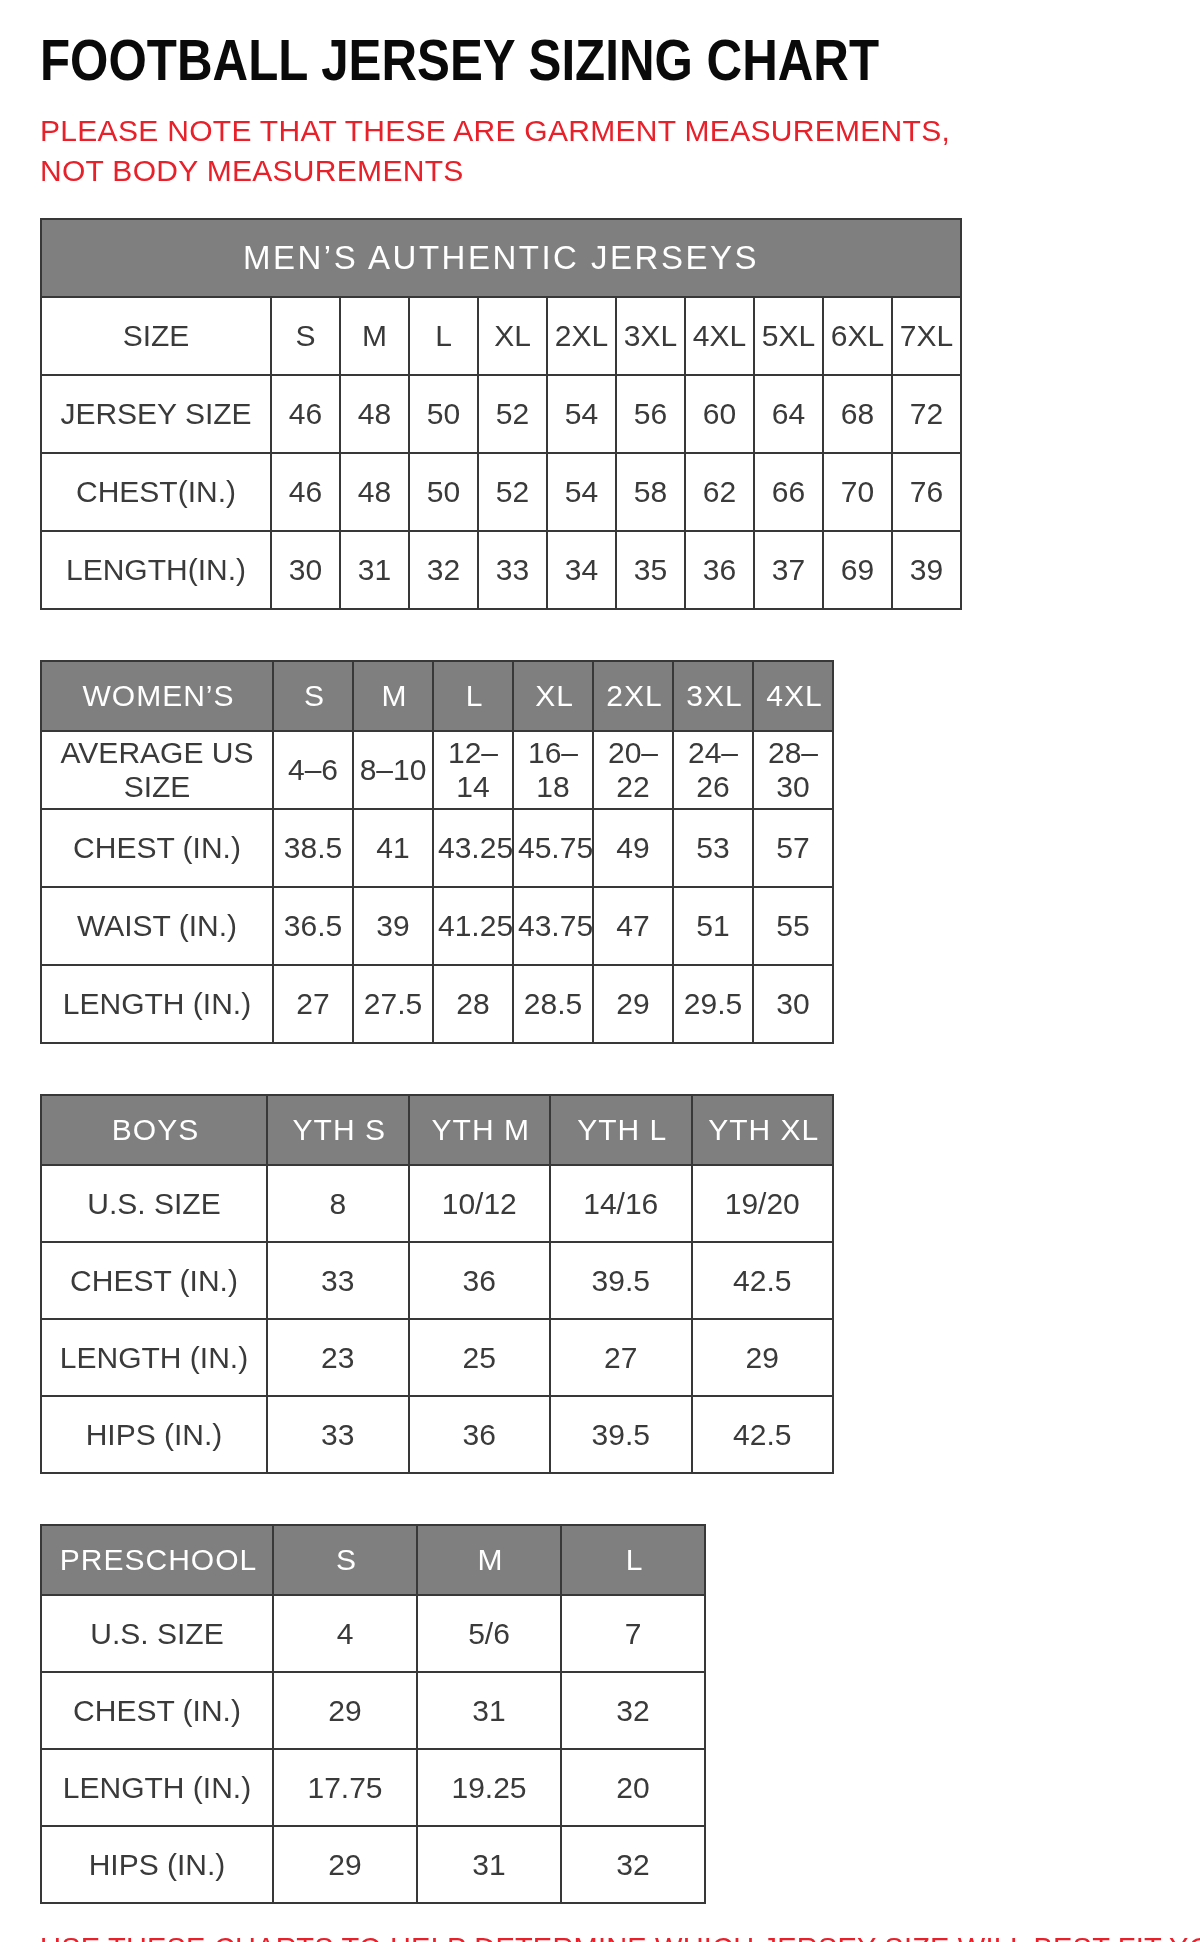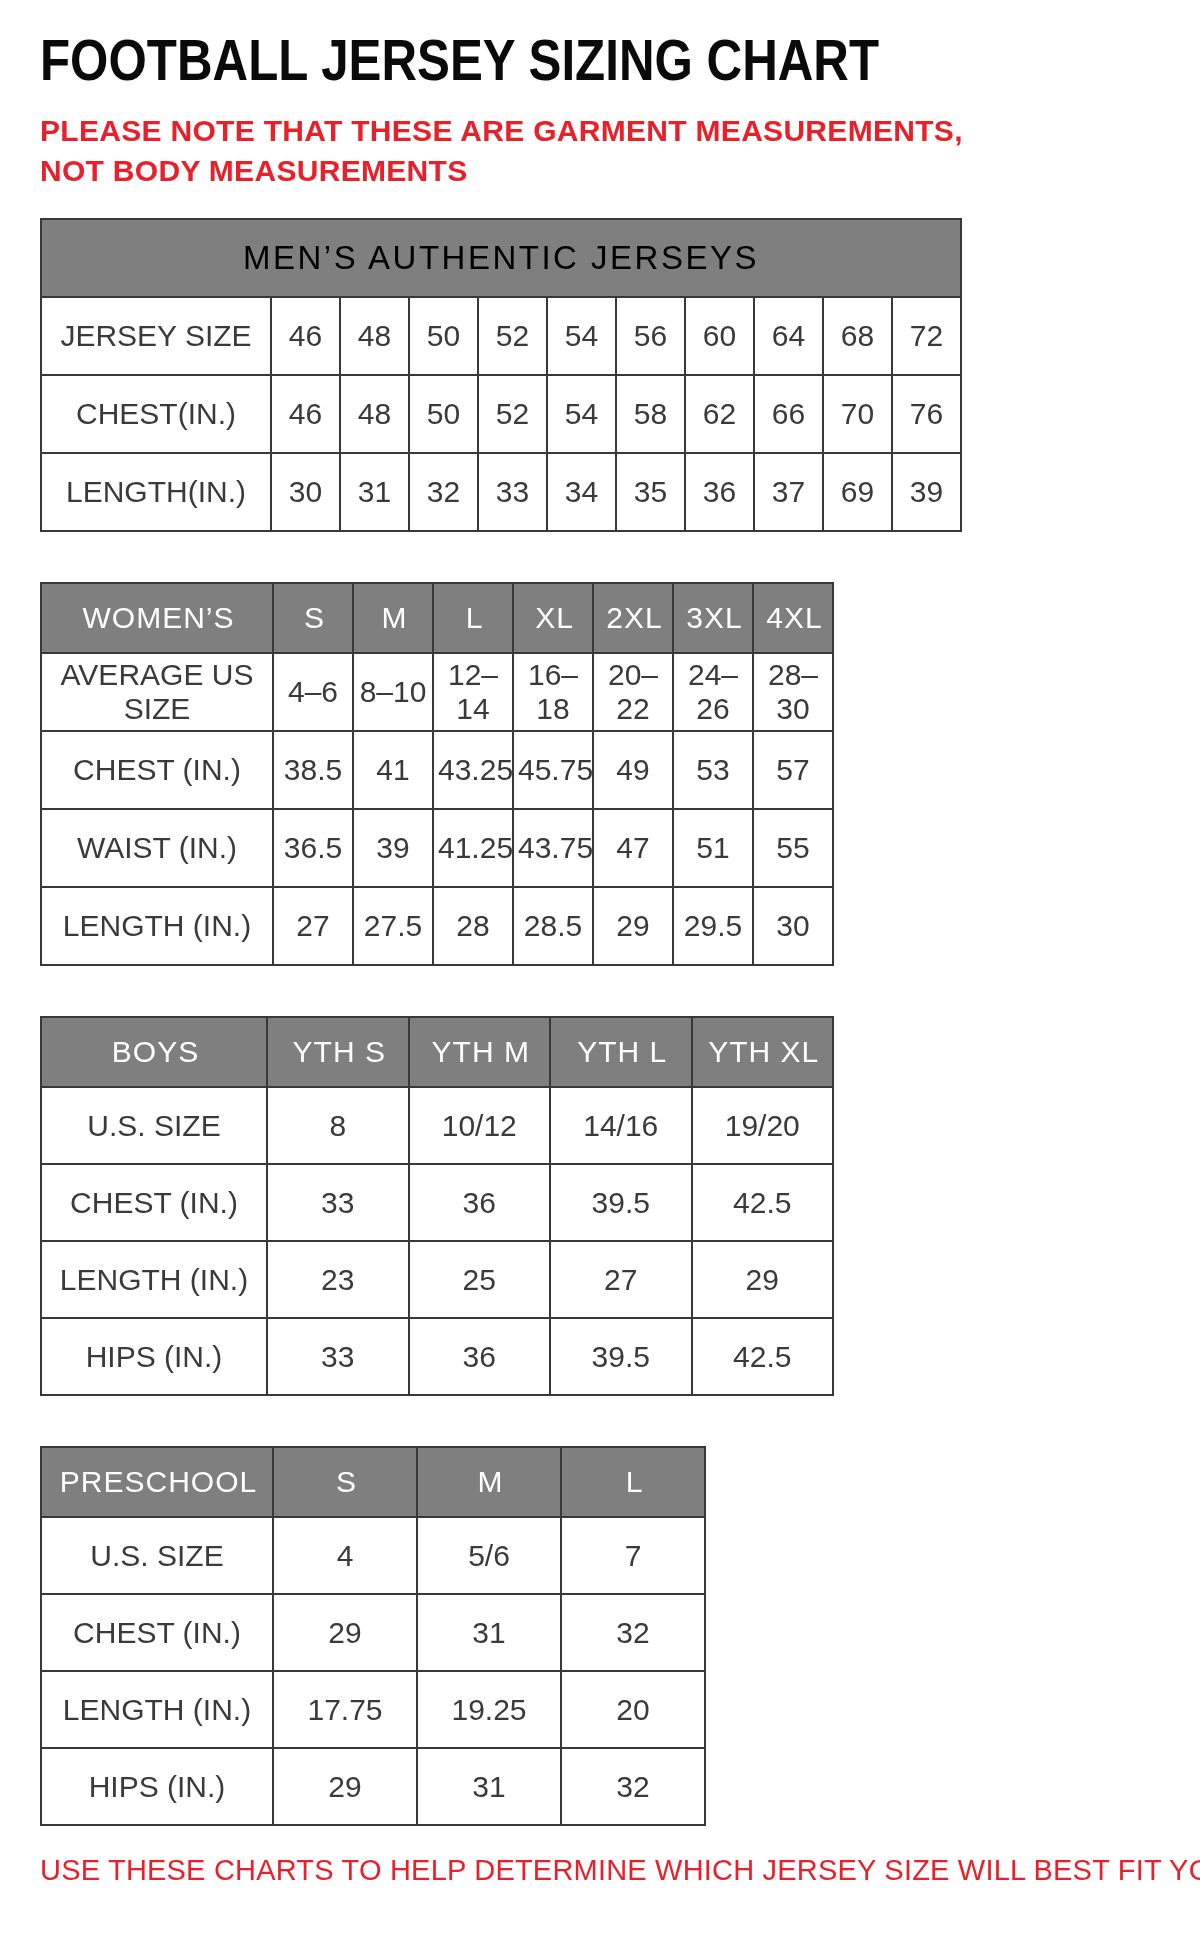--- a/index.html
+++ b/index.html
@@ -21,21 +21,20 @@
     transform-origin: left center;
     letter-spacing: 0px;
   }
   .note {
     margin: 18px 0 0 0;
     max-width: 980px;
     color: #e8202a;
     font-size: 30px;
     line-height: 1.32;
     letter-spacing: 0.3px;
-    font-weight: bold;
   }
   table {
     border-collapse: collapse;
     table-layout: fixed;
     margin-top: 50px;
   }
   #mens { width: 922px; margin-top: 28px; }
   #womens, #boys { width: 794px; }
   #preschool { width: 666px; }
 
@@ -44,21 +43,21 @@
     text-align: center;
     vertical-align: middle;
     font-weight: 400;
     font-size: 30px;
     color: #3a3a3a;
     padding: 2px 4px;
     background: #ffffff;
   }
   .banner {
     background: #7f7f7f;
-    color: #000000;
+    color: #ffffff;
     height: 78px;
     font-size: 33px;
     letter-spacing: 2.5px;
   }
   .head {
     background: #7f7f7f;
     color: #ffffff;
     height: 70px;
     font-size: 30px;
     letter-spacing: 1px;
@@ -98,20 +97,33 @@
         <col>
         <col>
         <col>
         <col>
         <col>
         <col>
       </colgroup>
       <tbody>
         <tr>
           <th colspan="11" class="banner">MEN’S AUTHENTIC JERSEYS</th>
+        </tr>
+        <tr>
+          <th class="rowlabel">SIZE</th>
+          <td class="cell">S</td>
+          <td class="cell">M</td>
+          <td class="cell">L</td>
+          <td class="cell">XL</td>
+          <td class="cell">2XL</td>
+          <td class="cell">3XL</td>
+          <td class="cell">4XL</td>
+          <td class="cell">5XL</td>
+          <td class="cell">6XL</td>
+          <td class="cell">7XL</td>
         </tr>
         <tr>
           <th class="rowlabel">JERSEY SIZE</th>
           <td class="cell">46</td>
           <td class="cell">48</td>
           <td class="cell">50</td>
           <td class="cell">52</td>
           <td class="cell">54</td>
           <td class="cell">56</td>
           <td class="cell">60</td>

